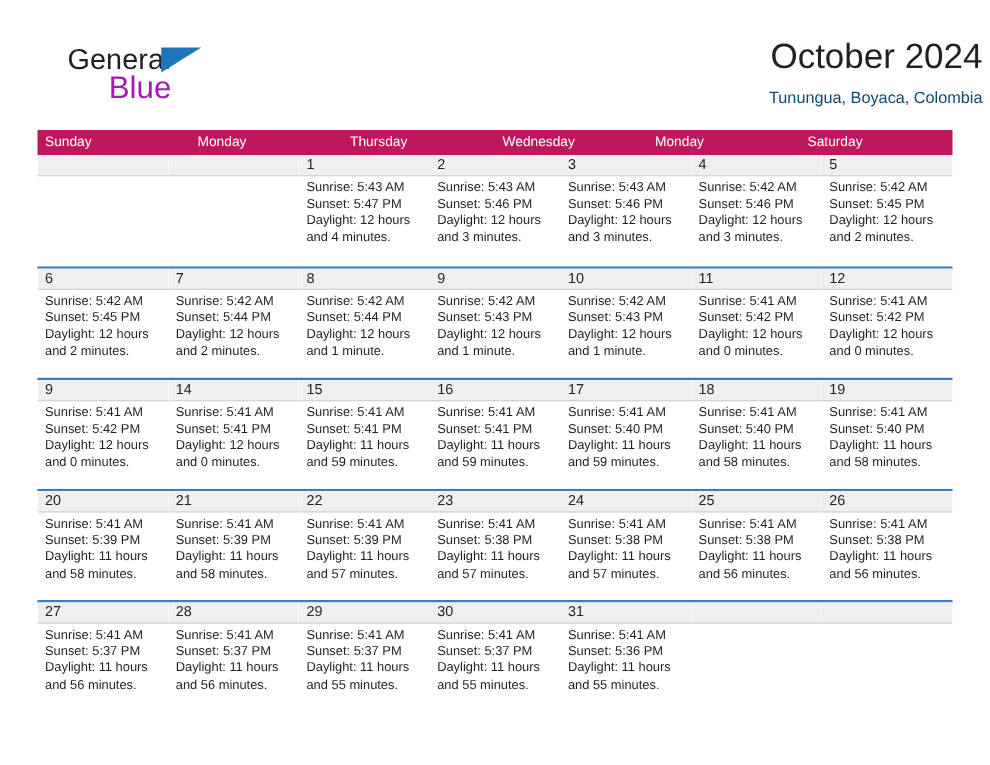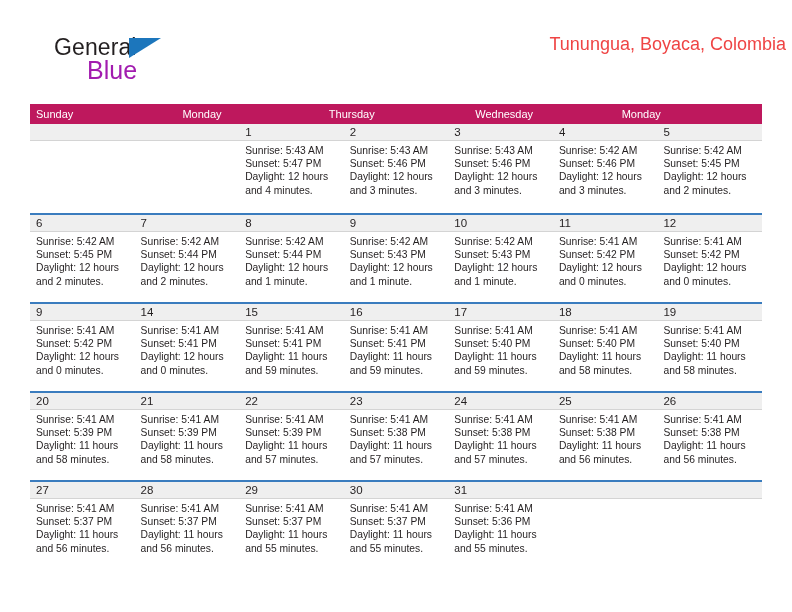--- a/index.html
+++ b/index.html
@@ -69,22 +69,22 @@
     top: 0;
     text-align: right;
   }
   .cal-title {
     font-size: 28px;
     color: #231f20;
     line-height: 34px;
     white-space: nowrap;
   }
   .cal-subtitle {
-    font-size: 18px;
-    color: #ef4444;
+    font-size: 13px;
+    color: #0c4a6e;
     line-height: 20px;
     margin-top: 6px;
     white-space: nowrap;
     text-align: center;
   }
 
   
   .calendar {
     position: absolute;
     left: 30px;
@@ -156,32 +156,34 @@
 
   <div class="header">
 
     <div class="logo">
       <span class="logo-general">General</span>
       <span class="logo-triangle"></span>
       <span class="logo-blue">Blue</span>
     </div>
 
     <div class="title-block">
+      <div class="cal-title">October 2024</div>
       <div class="cal-subtitle">Tunungua, Boyaca, Colombia</div>
     </div>
 
   </div>
 
   <div class="calendar">
     <div class="weekday-row">
       <div class="weekday">Sunday</div>
       <div class="weekday">Monday</div>
       <div class="weekday">Thursday</div>
       <div class="weekday">Wednesday</div>
       <div class="weekday">Monday</div>
+      <div class="weekday">Saturday</div>
     </div>
     <div id="weeks-container">
         <div class="week-row">
           <div class="day-cell empty">
             <div class="date-strip">
               <div class="day-num"></div>
             </div>
           </div>
           <div class="day-cell empty">
             <div class="date-strip">

